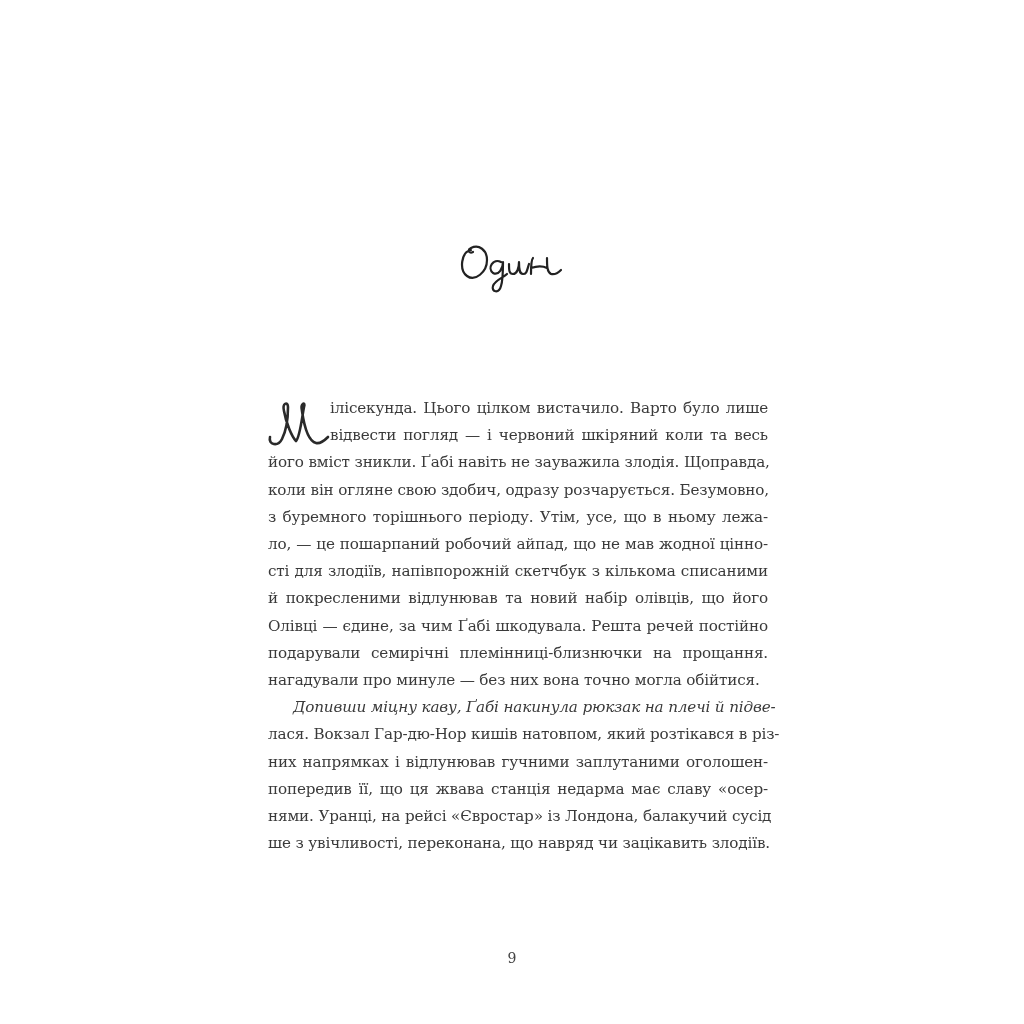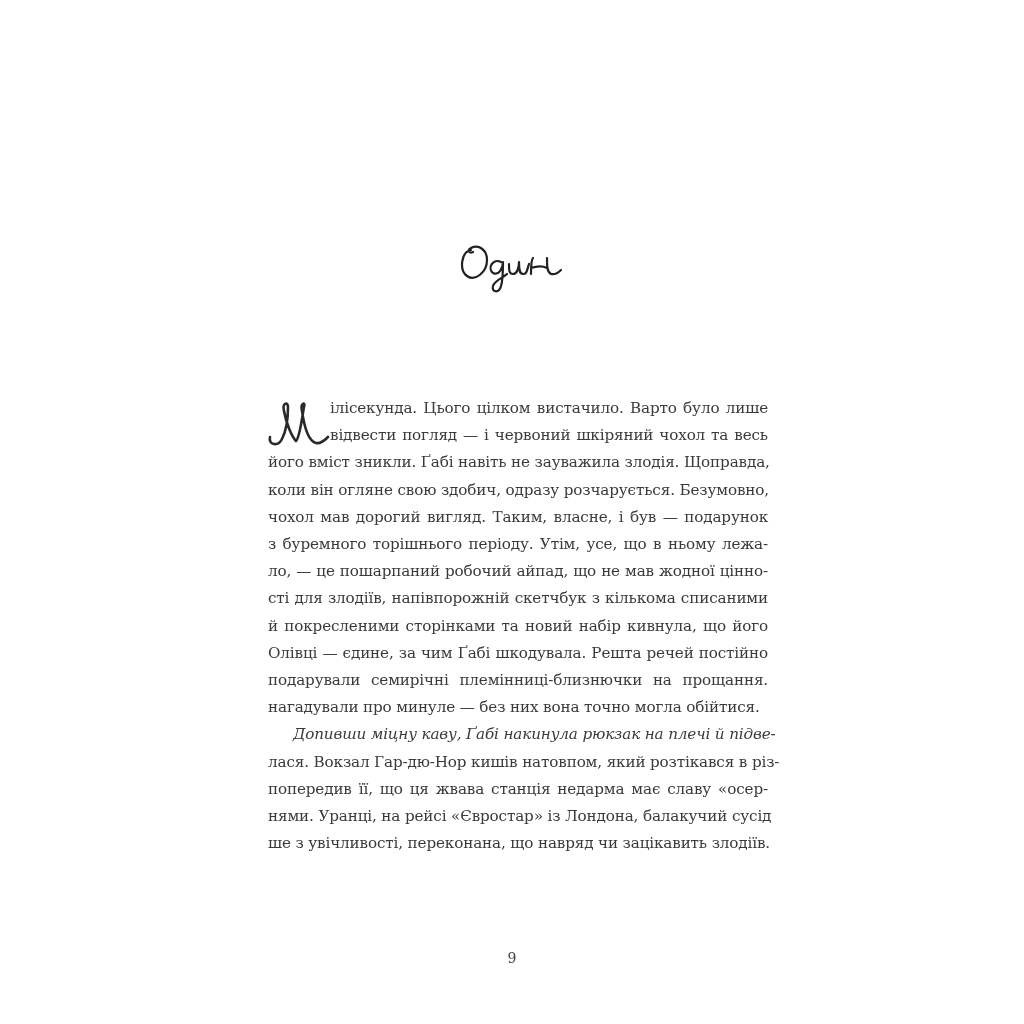--- a/index.html
+++ b/index.html
@@ -49,35 +49,35 @@
   </div>
 
   <div class="body-text">
     <div class="para drop-wrap">
       <svg class="dropcap" viewBox="0 0 64 50">
         <g fill="none" stroke="#2a2a2a" stroke-width="2.6" stroke-linecap="round" stroke-linejoin="round">
           <path d="M4 40 C2 48 12 50 16 42 C20 34 22 22 22 10 C22 4 16 6 18 14 C20 26 26 40 30 44 C34 40 36 20 38 10 C40 4 34 6 36 14 C38 28 42 44 50 46 C54 47 58 44 62 40"></path>
         </g>
       </svg>
       <span class="line dc">ілісекунда. Цього цілком вистачило. Варто було лише</span>
-      <span class="line dc">відвести погляд — і червоний шкіряний чохол та весь</span>
+      <span class="line dc">відвести погляд — і червоний шкіряний коли та весь</span>
       <span class="line">його вміст зникли. Ґабі навіть не зауважила злодія. Щоправда,</span>
       <span class="line">коли він огляне свою здобич, одразу розчарується. Безумовно,</span>
-      <span class="line">чохол мав дорогий вигляд. Таким, власне, і був — подарунок</span>
       <span class="line">з буремного торішнього періоду. Утім, усе, що в ньому лежа-</span>
       <span class="line">ло, — це пошарпаний робочий айпад, що не мав жодної цінно-</span>
       <span class="line">сті для злодіїв, напівпорожній скетчбук з кількома списаними</span>
-      <span class="line">й покресленими сторінками та новий набір кивнула, що його</span>
+      <span class="line">й покресленими відлунював та новий набір олівців, що його</span>
       <span class="line">Олівці — єдине, за чим Ґабі шкодувала. Решта речей постійно</span>
       <span class="line">подарували семирічні племінниці-близнючки на прощання.</span>
       <span class="line last">нагадували про минуле — без них вона точно могла обійтися.</span>
     </div>
     <div class="para">
       <span class="line" style="padding-left:25px;font-style:italic;">Допивши міцну каву, Ґабі накинула рюкзак на плечі й підве-</span>
       <span class="line">лася. Вокзал Гар-дю-Нор кишів натовпом, який розтікався в різ-</span>
+      <span class="line">них напрямках і відлунював гучними заплутаними оголошен-</span>
       <span class="line">попередив її, що ця жвава станція недарма має славу «осер-</span>
       <span class="line">нями. Уранці, на рейсі «Євростар» із Лондона, балакучий сусід</span>
       <span class="line">ше з увічливості, переконана, що навряд чи зацікавить злодіїв.</span>
     </div>
   </div>
 
   <div class="page-number">9</div>
 </div>
 
 </body></html>

